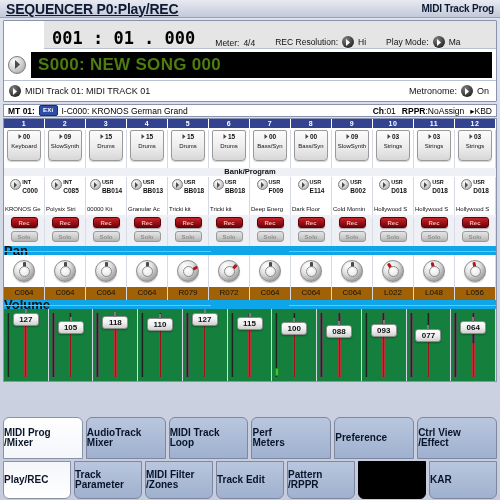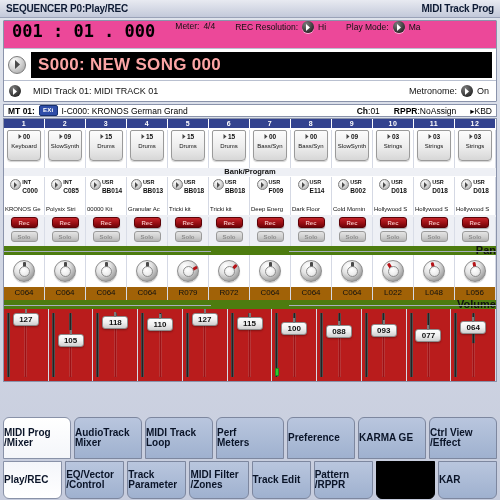--- a/index.html
+++ b/index.html
@@ -11,65 +11,65 @@
     color: #000;
     -webkit-font-smoothing: none;
   }
   #app { position:relative; width:500px; height:500px;
          background: linear-gradient(180deg,#dfe3ec 0%,#c6ccdd 100%); }
 
   
   .titlebar { height:18px; background: linear-gradient(180deg,#e8eaf1 0%,#c3c9da 100%);
               border-bottom:1px solid #9aa2b8; display:flex; align-items:center;
               padding:0 6px; }
-  .titlebar .tl { font-weight:bold; font-size:10px; color:#0d1a33; letter-spacing:-0.2px;}
+  .titlebar .tl { font-weight:bold; font-size:14px; color:#0d1a33; letter-spacing:-0.2px;text-decoration:underline;}
   .titlebar .tr { margin-left:auto; font-weight:bold; font-size:10px; color:#0d1a33;
                   letter-spacing:-0.2px; white-space:nowrap; overflow:hidden;}
 
   
   .upper { margin:2px 3px 0 3px; background:#fff; border:1px solid #8a93ab;
            border-radius:1px; }
-  .row1 { height:28px; display:flex; align-items:flex-start; border-bottom:1px solid #b9c0d0;
-          background:#ec4899; padding-left:8px; }
+  .row1 { height:28px; display:flex; align-items:flex-end; border-bottom:1px solid #b9c0d0;
+          background:#e5e5e5; padding-left:8px;margin-left:40px; }
   .locate { font-family:"DejaVu Sans Mono", monospace; font-weight:bold; font-size:17px;
             letter-spacing:0px; color:#000; }
   .fld { display:flex; align-items:center; gap:4px; margin-left:20px; white-space:nowrap;}
   .fld .lab { font-size:8.5px; color:#111; }
   .fld .val { font-size:8.5px; color:#111; }
   .arrowbtn { display:inline-flex; align-items:center; justify-content:center;
      width:12px; height:12px; border-radius:50%;
      background: radial-gradient(circle at 35% 28%, #7d7d7d 0%, #3a3a3a 60%, #111 100%);
      color:#fff; font-size:8px; line-height:1; flex:none;
      box-shadow: 0 1px 0 rgba(255,255,255,.6); }
   .arrowbtn svg { display:block; }
 
   .songrow { height:32px; display:flex; align-items:center; padding:0 4px; gap:5px;
              background:#fff; border-bottom:1px solid #b9c0d0; }
   .arrow-lg { width:18px; height:18px; border-radius:50%; flex:none;
      background: radial-gradient(circle at 32% 26%, #fbfbfb 0%, #d7d7d7 45%, #9b9b9b 100%);
      border:1px solid #7c7c7c; display:flex; align-items:center; justify-content:center; }
-  .songname { flex:1; background:#000; color:#fca5a5; font-weight:bold; font-size:17px;
+  .songname { flex:1; background:#000; color:#4d7c0f; font-weight:bold; font-size:17px;
               height:26px; display:flex; align-items:center; padding:8px 7px;
               letter-spacing:0.3px; }
 
-  .trkrow { height:20px; display:flex; align-items:center; padding:0 5px; gap:12px;
+  .trkrow { height:20px; display:flex; align-items:center; padding:0 5px; gap:4px;
             background:#fff; }
   .trkrow .txt { font-size:9px; color:#111; }
   .metro { margin-left:auto; display:flex; align-items:center; gap:4px; white-space:nowrap;
            padding-right:2px; }
 
   
   .mtbar { margin:2px 3px 0 3px; height:13px; background:#fff;
            border:1px solid #8a93ab; display:flex; align-items:center;
            font-size:8.5px; padding:0 4px; gap:4px; white-space:nowrap; }
   .mtbar b { font-weight:bold; }
   .exi { background:#2f4da8; color:#fff; font-size:6px; font-weight:bold;
          padding:0 3px; border-radius:2px; letter-spacing:0.3px;
          border:1px solid #16306f; line-height:9px; }
-  .mt-right { margin-left:auto; display:flex; align-items:flex-end; gap:14px; }
+  .mt-right { margin-left:auto; display:flex; align-items:flex-end; gap:6px; }
   .kbd { font-weight:normal; font-size:8.5px; }
 
   
   .mixer { margin:1px 3px 0 3px; border:1px solid #8a93ab; background:#eef0f5; }
 
   
   .numrow { display:flex; height:9px; background:#fff; }
   .numcell { flex:1 0 0; border-right:1px solid #fff; background:#33438f;
              color:#fff; font-size:7px; font-weight:bold; text-align:center;
              line-height:9px; letter-spacing:0.5px; }
@@ -114,22 +114,22 @@
   .recbtn { width:27px; height:11px; border-radius:3px;
     background: linear-gradient(180deg,#c4242a 0%,#9b0f14 55%,#6e0409 100%);
     border:1px solid #5d0207; color:#f1b7b7; font-size:6px; font-weight:bold;
     text-align:center; line-height:10px; box-shadow:0 1px 1px rgba(0,0,0,.3); }
   .sorow { display:flex; height:15px; background:#eef0f5; }
   .solobtn { width:27px; height:11px; border-radius:3px;
     background: linear-gradient(180deg,#e4e4e4 0%,#cfcfcf 55%,#b3b3b3 100%);
     border:1px solid #9a9a9a; color:#8d8d8d; font-size:6px; font-weight:bold;
     text-align:center; line-height:10px; }
 
-  .seclabel { position:relative; text-align:right; font-size:11px; font-weight:bold;
-              color:#111; background:#4d7c0f; line-height:9px; }
+  .seclabel { position:relative; text-align:left; font-size:13px; font-weight:bold;
+              color:#111; background:#0ea5e9; line-height:9px; }
   .seclabel:before, .seclabel:after { content:""; position:absolute; top:5px; height:1px;
               background:#aab0c0; width:42%; }
   .seclabel:before { left:0; } .seclabel:after { right:0; }
 
   
   .panrow { display:flex; height:32px; background:#fff; align-items:center; }
   .pancell { flex:1 0 0; display:flex; justify-content:center; align-items:center;
              border-right:1px solid #d5d9e4; height:100%; }
   .knob { position:relative; width:22px; height:22px; border-radius:50%;
      background: radial-gradient(circle at 34% 26%, #ffffff 0%, #e2e2e2 40%, #9d9d9d 78%, #cfcfcf 100%);
@@ -140,21 +140,21 @@
      border:1px solid #8e8e8e;}
   .knob .ptr { position:absolute; left:50%; top:1px; width:3px; height:9px;
      margin-left:-1.5px; background:#4a4a4a; border-radius:1px;
      transform-origin: 50% 10px; }
   .knob.red .ptr { background:#b51318; }
   .panvalrow { display:flex; height:13px; background:#a16207; }
   .panval { flex:1 0 0; border-right:1px solid #d5d9e4; text-align:center;
             font-size:8px; color:#111; line-height:12px; }
 
   
-  .volrow { display:flex; height:72px; background:#b91c1c; }
+  .volrow { display:flex; height:72px; background:#15803d; }
   .volcell { flex:1 0 0; border-right:1px solid #d5d9e4; position:relative; }
   .track { position:absolute; left:50%; top:4px; bottom:4px; width:3px; margin-left:-1.5px;
            background: linear-gradient(90deg,#555 0%,#222 50%,#666 100%); border-radius:1px;}
   .track.filled { background: linear-gradient(90deg,#c34a4a 0%,#9e1014 50%,#c34a4a 100%); }
   .meter { position:absolute; left:3px; bottom:5px; width:4px; height:8px;
            background:#2ecc2e; border:1px solid #1f8a1f; }
   .faderleft { position:absolute; left:3px; top:4px; bottom:4px; width:3px;
                background: linear-gradient(90deg,#555 0%,#222 50%,#666 100%); }
   .cap { position:absolute; left:50%; width:26px; height:13px; margin-left:-13px;
     background: linear-gradient(180deg,#fdfdfd 0%,#f0f0f0 50%,#cfcfcf 100%);
@@ -700,21 +700,21 @@
         <div class="volcell">
           <div class="faderleft"></div>
           <div class="track"></div>
           <div class="track filled" style="top:14px"></div>
           <div class="cap" style="top:4px"><div class="nub"></div>127</div>
         </div>
         <div class="volcell">
           <div class="faderleft"></div>
           <div class="track"></div>
           <div class="track filled" style="top:20.92913385826772px"></div>
-          <div class="cap" style="top:25px"><div class="nub"></div>105</div>
+          <div class="cap" style="top:12px"><div class="nub"></div>105</div>
         </div>
         <div class="volcell">
           <div class="faderleft"></div>
           <div class="track"></div>
           <div class="track filled" style="top:16.83464566929134px"></div>
           <div class="cap" style="top:6.834645669291339px"><div class="nub"></div>118</div>
         </div>
         <div class="volcell">
           <div class="faderleft"></div>
           <div class="track"></div>
@@ -782,36 +782,29 @@
           <span>Loop</span>
         </div>
         <div class="tab">
           <span>Perf</span>
           <span>Meters</span>
         </div>
         <div class="tab">
           <span>Preference</span>
         </div>
         <div class="tab">
-          <span>KARMA GE</span>
-        </div>
-        <div class="tab">
           <span>Ctrl View</span>
           <span>/Effect</span>
         </div>
       </div>
     <div class="tabrow bot" id="tabsbot">
         <div class="tab sel">
           <span>Play/REC</span>
         </div>
         <div class="tab">
-          <span>EQ/Vector</span>
-          <span>/Control</span>
-        </div>
-        <div class="tab">
           <span>Track</span>
           <span>Parameter</span>
         </div>
         <div class="tab">
           <span>MIDI Filter</span>
           <span>/Zones</span>
         </div>
         <div class="tab">
           <span>Track Edit</span>
         </div>

